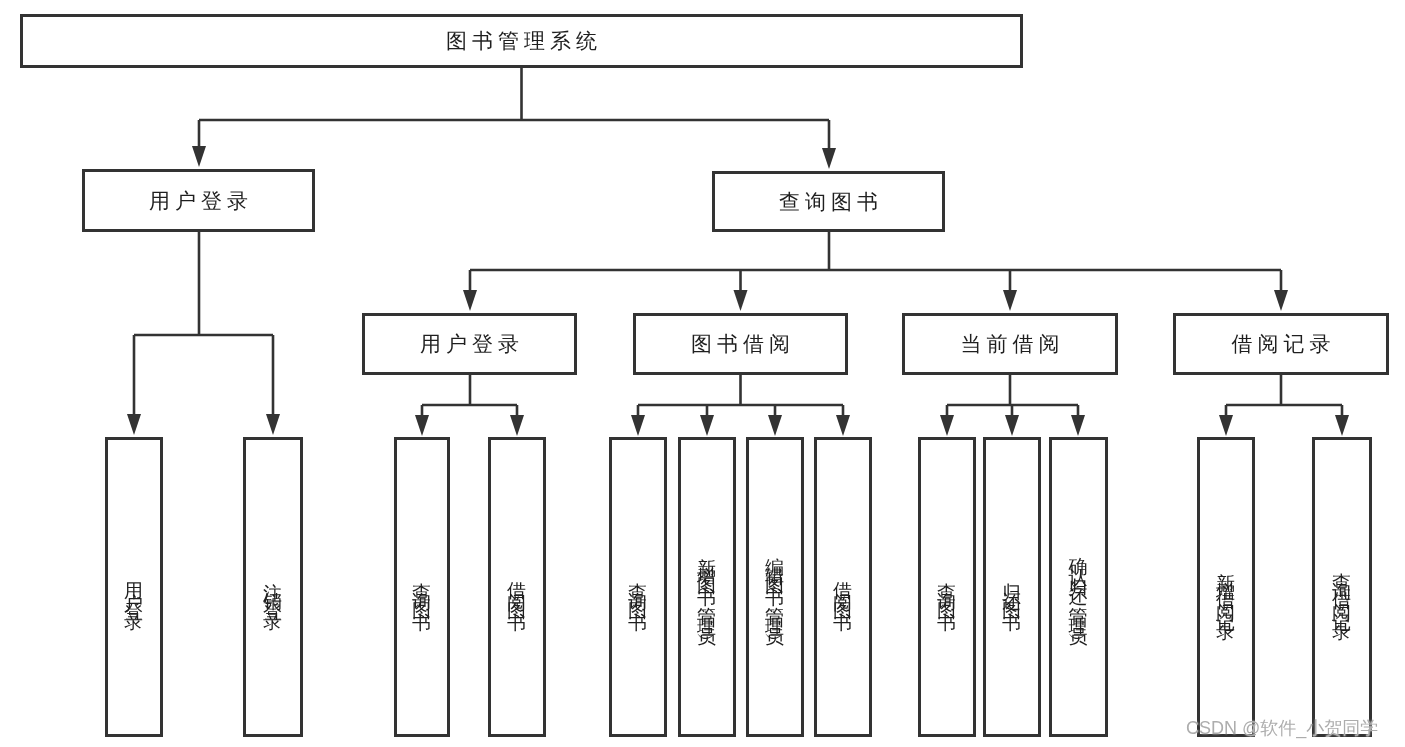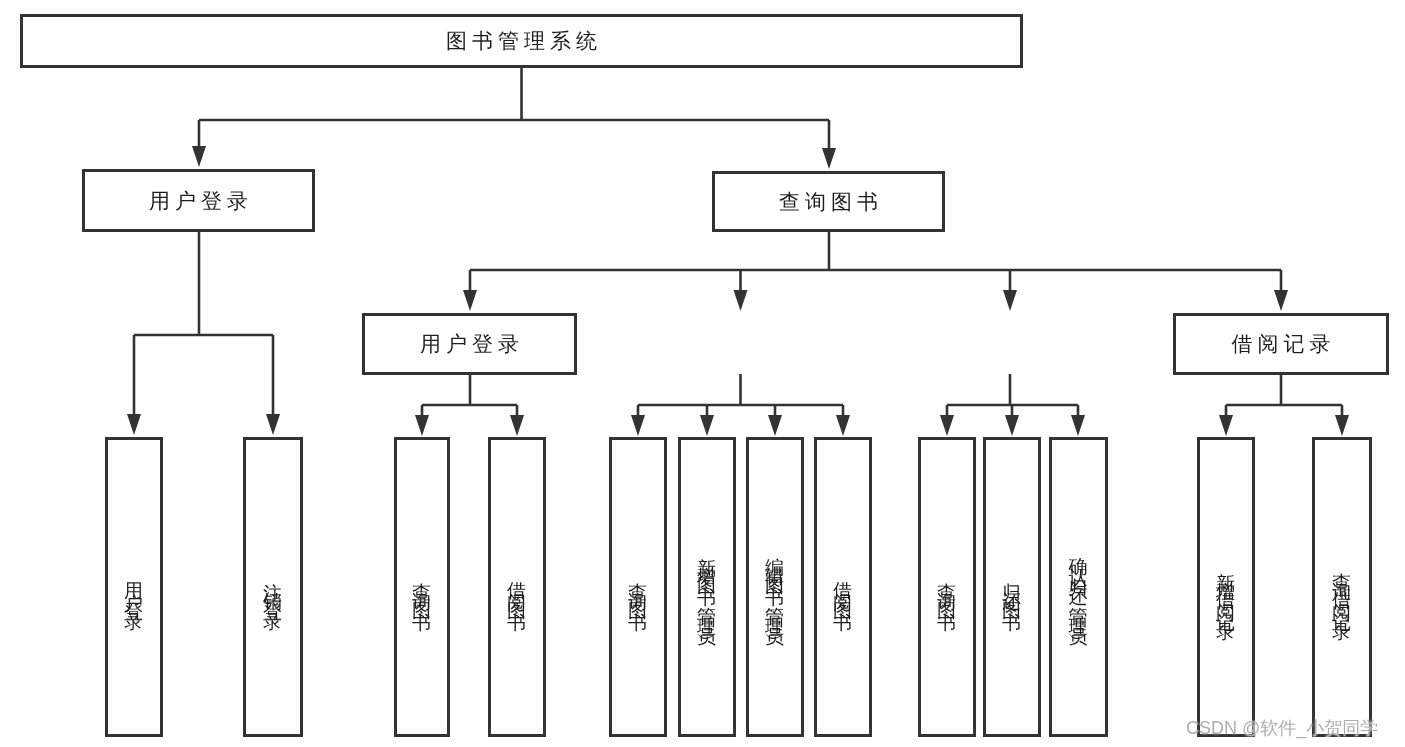--- a/index.html
+++ b/index.html
@@ -157,20 +157,26 @@
   <div class="box h" style="left:82px;top:169px;width:233px;height:63px">
     <span>用户登录</span>
   </div>
   <div class="box h" style="left:712px;top:171px;width:233px;height:61px">
     <span>查询图书</span>
   </div>
 
   <div class="box h" style="left:362px;top:313px;width:215px;height:62px">
     <span>用户登录</span>
   </div>
+  <div class="box h" style="left:633px;top:313px;width:215px;height:62px">
+    <span>图书借阅</span>
+  </div>
+  <div class="box h" style="left:902px;top:313px;width:216px;height:62px">
+    <span>当前借阅</span>
+  </div>
   <div class="box h" style="left:1173px;top:313px;width:216px;height:62px">
     <span>借阅记录</span>
   </div>
 
   <div class="box v" style="left:105px;top:437px;width:58px;height:300px">
     <span>用户登录</span>
   </div>
   <div class="box v" style="left:243px;top:437px;width:60px;height:300px">
     <span>注销登录</span>
   </div>

